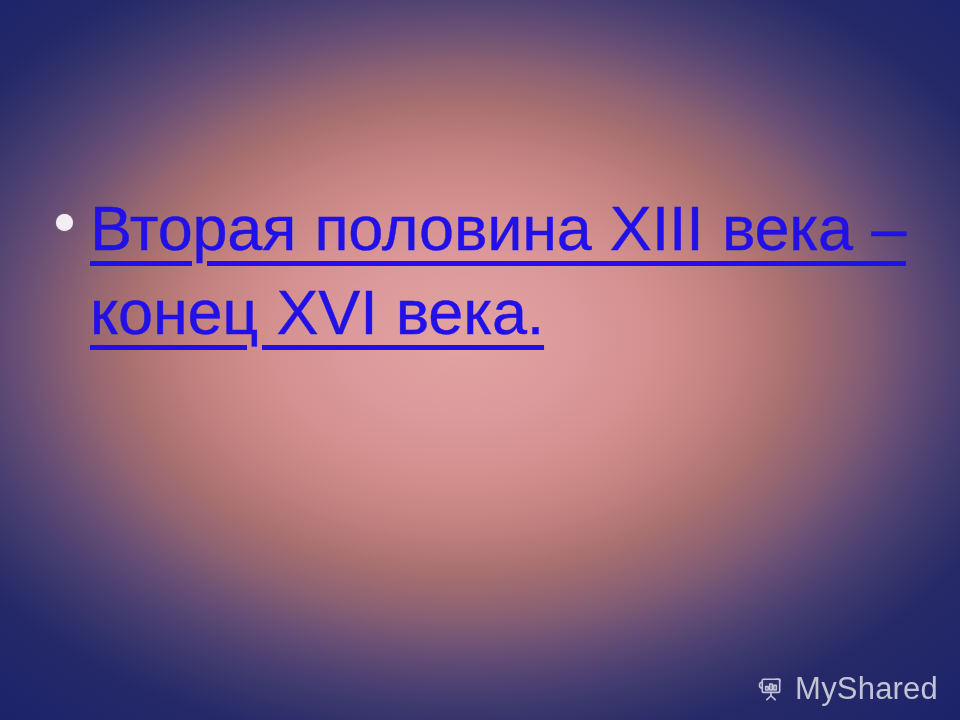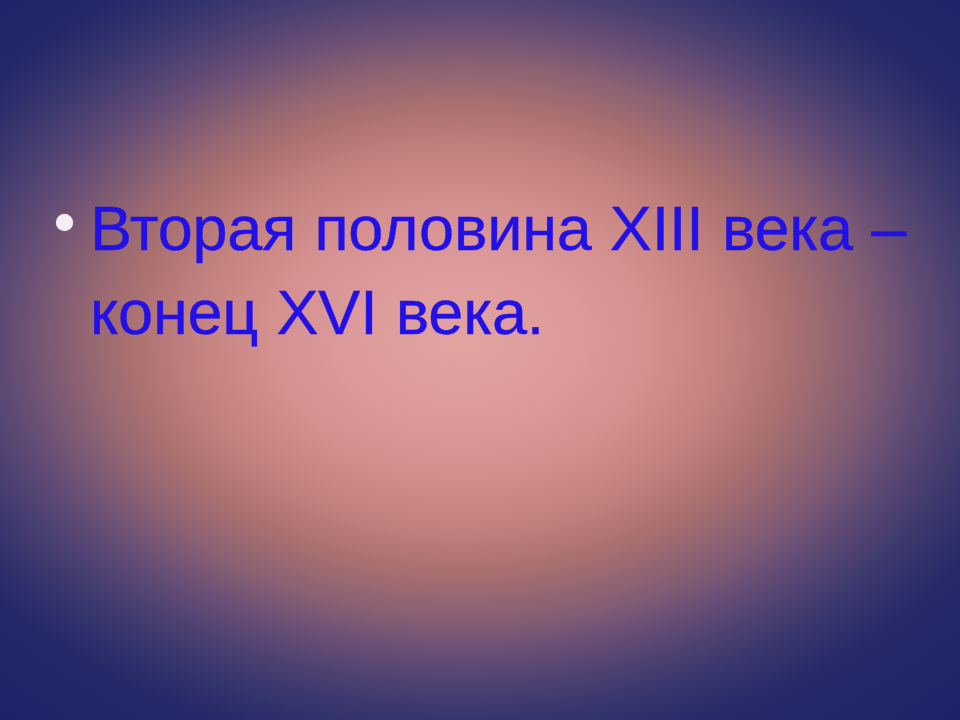--- a/index.html
+++ b/index.html
@@ -75,20 +75,21 @@
     box-shadow: 0 0 1px rgba(255,255,255,0.6);
   }
 
   .headline {
     flex: 1 1 auto;
     color: #2211e6;
     font-size: 63px;
     line-height: 84px;
     font-weight: 400;
     letter-spacing: -0.2px;
+    text-decoration: underline;
     text-decoration-color: #2211e6;
     text-decoration-thickness: 5px;
     text-underline-offset: 11px;
     word-spacing: 1px;
     -webkit-text-stroke: 0.4px #2211e6;
   }
 
   
   .watermark {
     position: absolute;
@@ -119,15 +120,36 @@
 <body>
 
 <div class="slide">
   <div class="content">
 
     <div class="bullet-block">
       <span class="bullet-dot"></span>
       <div class="headline">Вторая половина XIII века – конец XVI века.</div>
     </div>
 
+    <div class="watermark">
+      <span class="watermark-icon-wrap">
+        <svg class="watermark-icon" viewBox="0 0 32 32" fill="none" stroke="#d9d9e4" stroke-width="1.7" stroke-linecap="round" stroke-linejoin="round" aria-hidden="true">
+
+          <rect x="7.5" y="6.5" width="18" height="13.5" rx="1.2"></rect>
+
+          <path d="M21.5 6.5 L25.5 6.5 L25.5 9.0"></path>
+
+          <rect x="11" y="14" width="2.6" height="3.6"></rect>
+          <rect x="15.2" y="11.4" width="2.6" height="6.2"></rect>
+          <rect x="19.4" y="12.8" width="2.6" height="4.8"></rect>
+
+          <path d="M16.5 20 L16.5 23.5"></path>
+          <path d="M16.5 23.5 L12.2 27.5"></path>
+          <path d="M16.5 23.5 L20.8 27.5"></path>
+
+          <path d="M7.5 9.5 C5.6 9.5 4.6 11 4.6 12.6 C4.6 14.2 5.6 15.6 7.5 15.6"></path>
+        </svg>
+      </span>
+      <span class="watermark-label">MyShared</span>
+    </div>
 
   </div>
 </div>
 
 </body></html>

